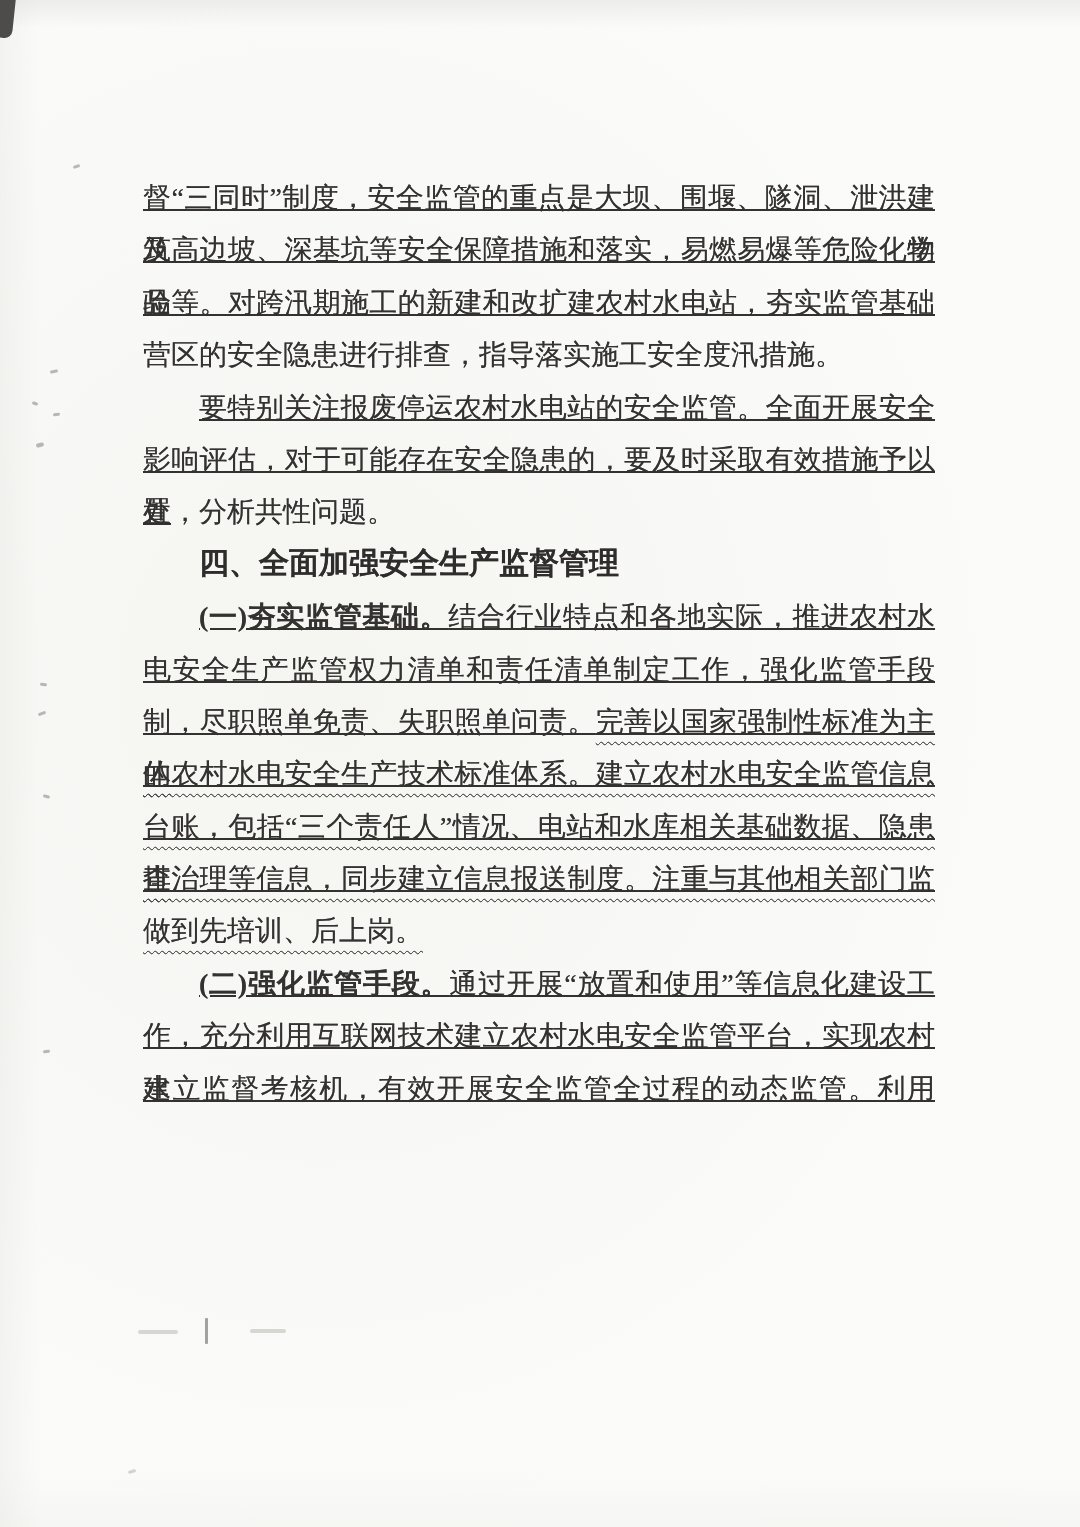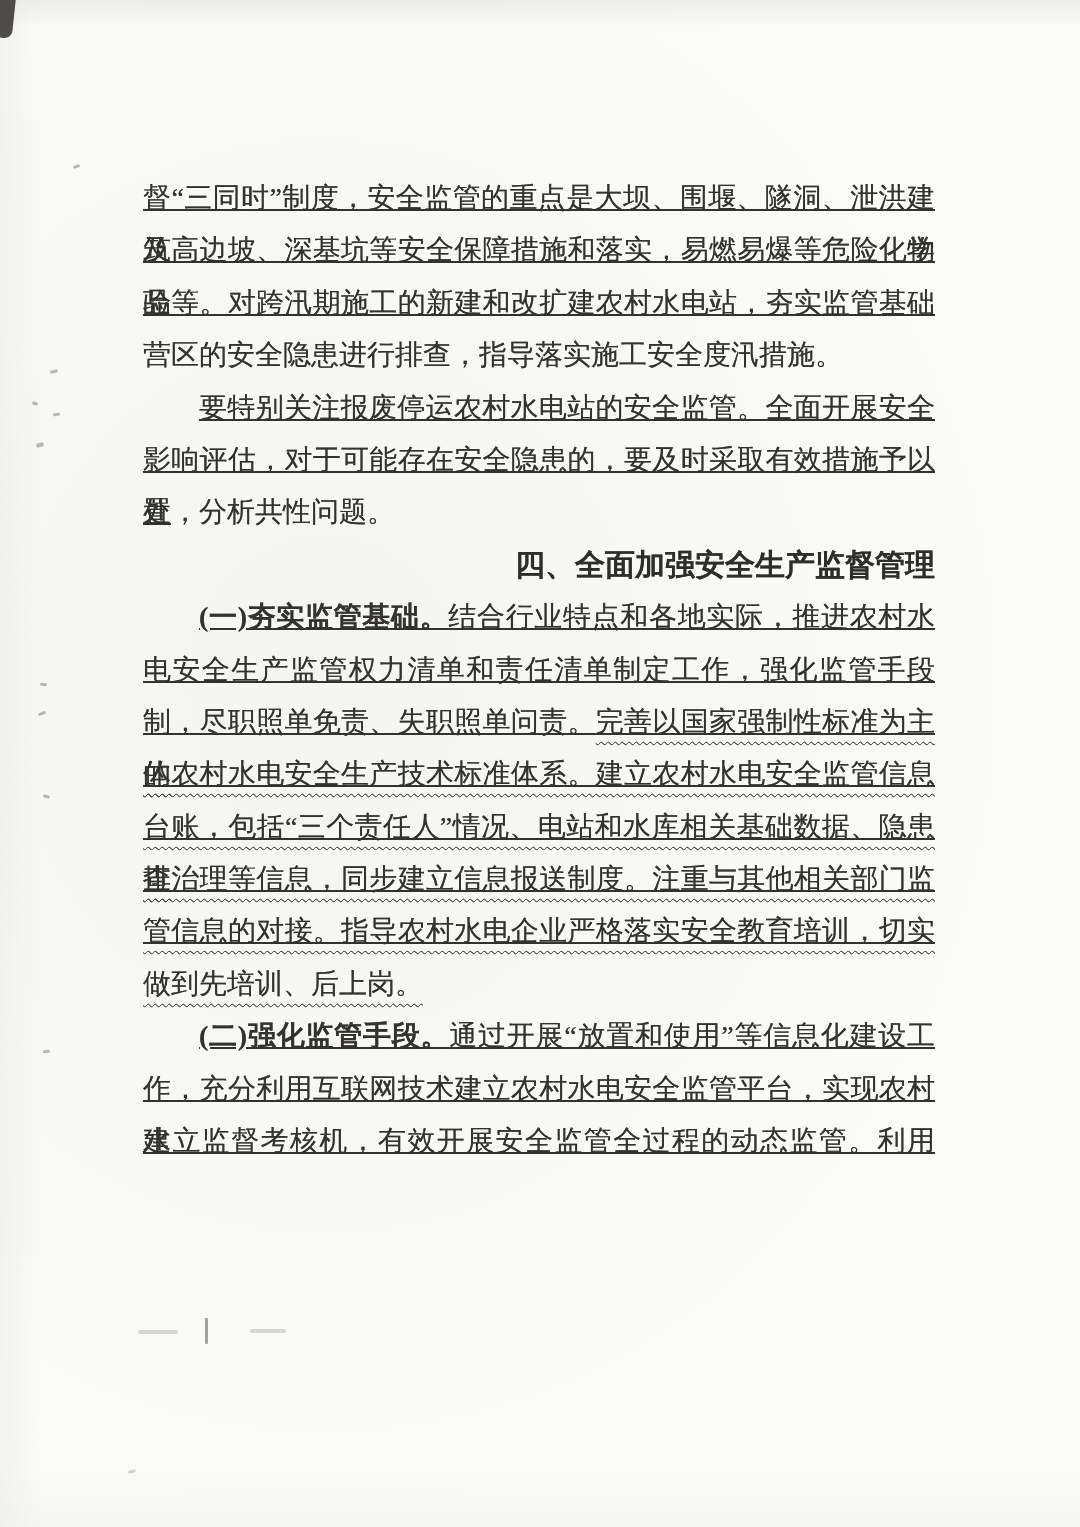--- a/index.html
+++ b/index.html
@@ -39,25 +39,24 @@
     white-space: normal;
     text-align: justify;
     text-align-last: justify;
     text-decoration: underline;
   }
   .line.indent { padding-left: 56px; }
   .line.indent.full { padding-left: 56px; box-sizing: border-box; }
 
   .seg.b { font-weight: bold; }
   .line.heading {
-    font-family: Liberation Serif, serif;
+    font-family: Liberation Mono, monospace;
     font-weight: bold;
     font-size: 30px;
     color: #2e2d2c;
-    text-align: right;
   }
   .seg.u {
     text-decoration: underline;
     text-decoration-style: wavy;
     text-decoration-color: #4e4d4b;
     text-decoration-thickness: 1px;
     text-underline-offset: 10px;
   }
 
   
@@ -119,20 +118,19 @@
       <div class="line indent full"><span class="seg">要特别关注报废停运农村水电站的安全监管。全面开展安全</span></div>
       <div class="line full"><span class="seg">影响评估，对于可能存在安全隐患的，要及时采取有效措施予以处</span></div>
       <div class="line"><span class="seg">置，分析共性问题。</span></div>
       <div class="line indent heading"><span class="seg b">四、全面加强安全生产监督管理</span></div>
       <div class="line indent full"><span class="seg b">(一)夯实监管基础。</span><span class="seg">结合行业特点和各地实际，推进农村水</span></div>
       <div class="line full"><span class="seg">电安全生产监管权力清单和责任清单制定工作，强化监管手段</span></div>
       <div class="line full"><span class="seg">制，尽职照单免责、失职照单问责。</span><span class="seg u">完善以国家强制性标准为主体</span></div>
       <div class="line full"><span class="seg u">的农村水电安全生产技术标准体系。建立农村水电安全监管信息</span></div>
       <div class="line full"><span class="seg u">台账，包括“三个责任人”情况、电站和水库相关基础数据、隐患排</span></div>
       <div class="line full"><span class="seg u">查治理等信息，同步建立信息报送制度。注重与其他相关部门监</span></div>
-      <div class="line full"><span class="seg u">管信息的对接。指导农村水电企业严格落实安全教育培训，切实</span></div>
       <div class="line"><span class="seg u">做到先培训、后上岗。</span></div>
       <div class="line indent full"><span class="seg b">(二)强化监管手段。</span><span class="seg">通过开展“放置和使用”等信息化建设工</span></div>
       <div class="line full"><span class="seg">作，充分利用互联网技术建立农村水电安全监管平台，实现农村水</span></div>
       <div class="line full"><span class="seg">建立监督考核机，有效开展安全监管全过程的动态监管。利用</span></div>
     </div>
 
 </div>
 
 </body></html>

